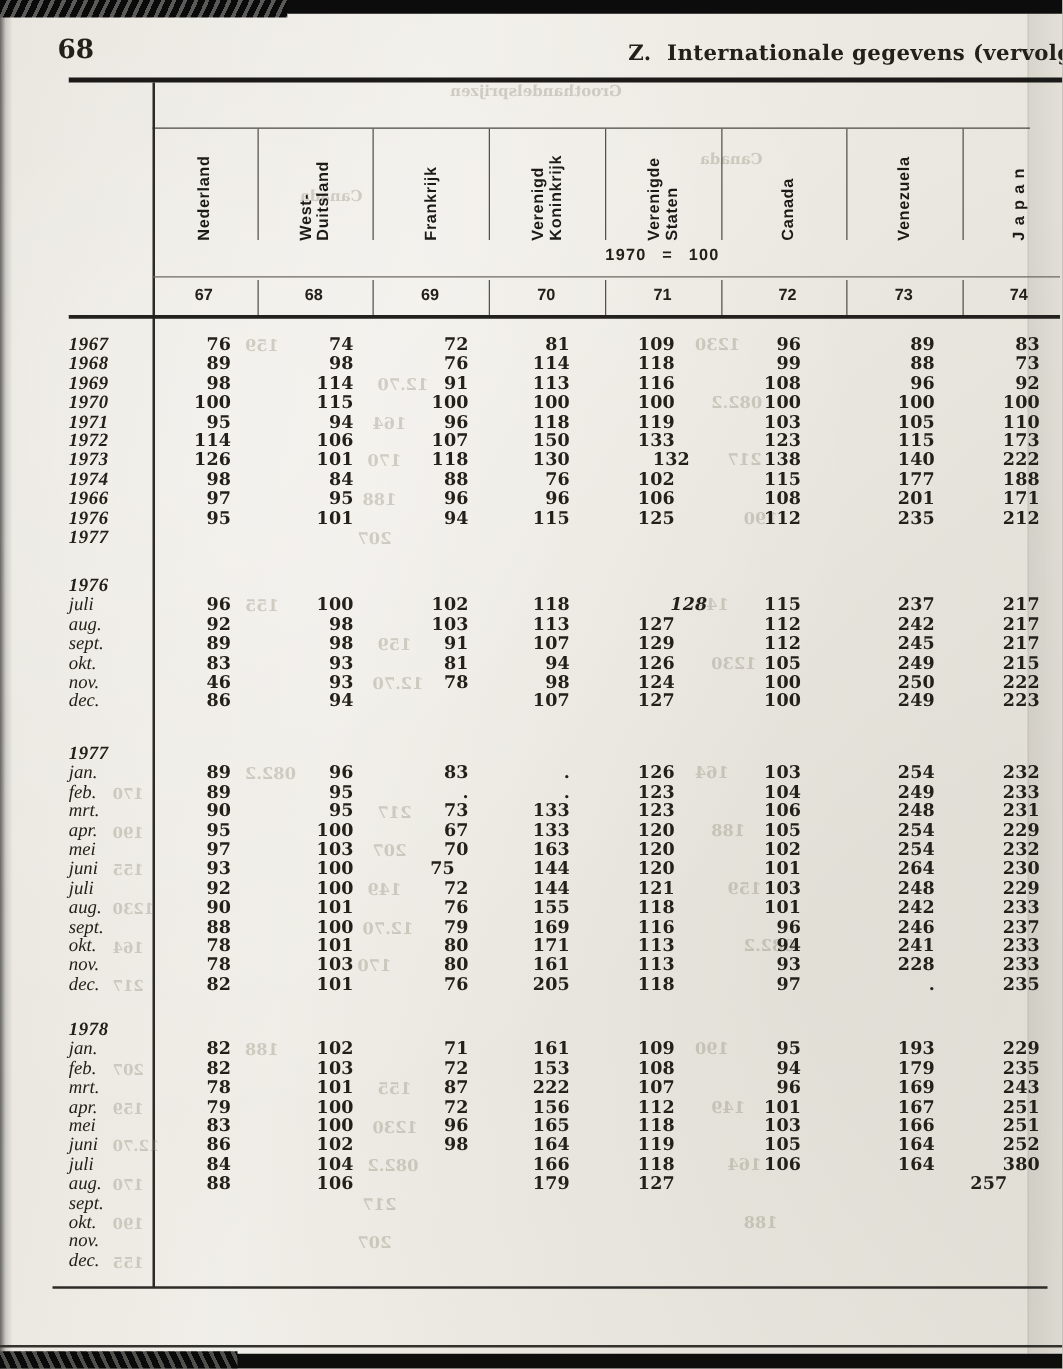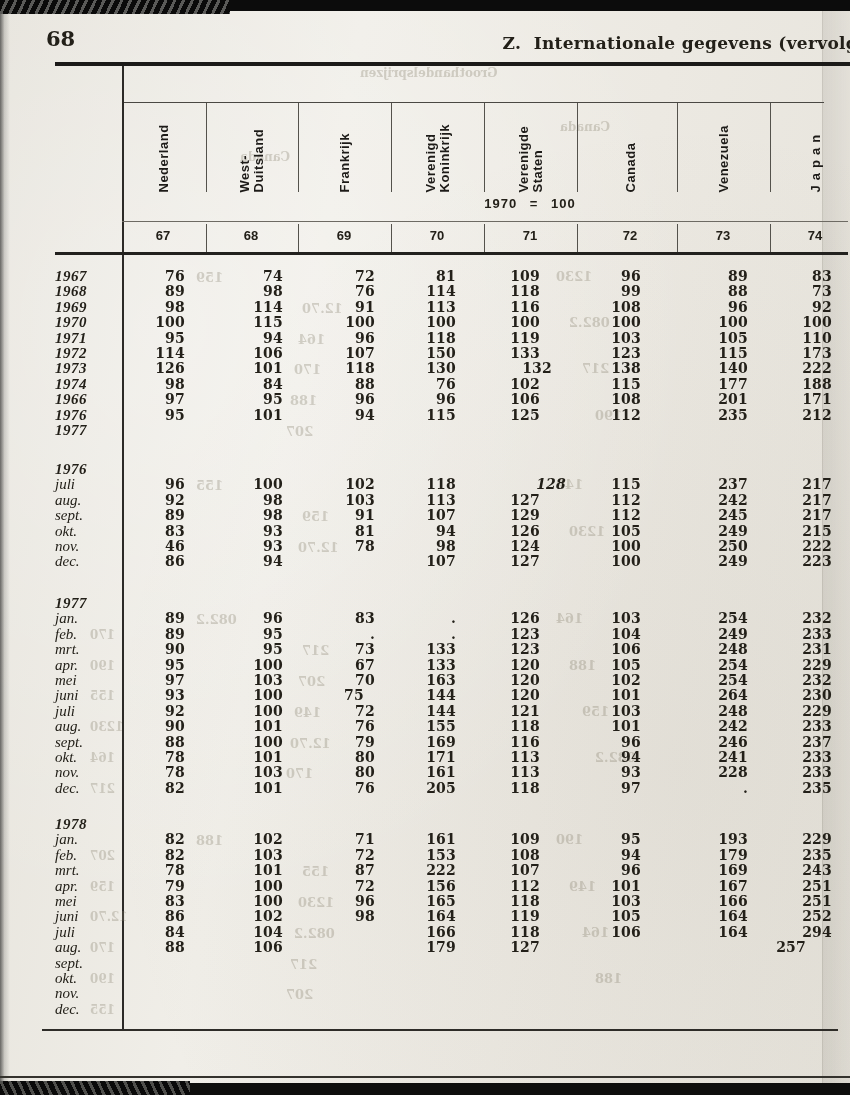--- a/index.html
+++ b/index.html
@@ -559,21 +559,21 @@
         <div class="cell" style="left: 770px;">252</div>
       </div>
       <div class="abs drow" style="top: 924.8px;">
         <div class="row-label lbl-month">juli</div>
         <div class="cell" style="left: 123px;">84</div>
         <div class="cell" style="left: 221px;">104</div>
         <div class="cell" style="left: 394px;">166</div>
         <div class="cell" style="left: 478px;">118</div>
         <div class="cell" style="left: 579px;">106</div>
         <div class="cell" style="left: 686px;">164</div>
-        <div class="cell" style="left: 770px;">294</div>
+        <div class="cell" style="left: 770px;">380</div>
       </div>
       <div class="abs drow" style="top: 940.2px;">
         <div class="row-label lbl-month">aug.</div>
         <div class="cell" style="left: 123px;">88</div>
         <div class="cell" style="left: 221px;">106</div>
         <div class="cell" style="left: 394px;">179</div>
         <div class="cell" style="left: 478px;">127</div>
         <div class="cell" style="left: 744px;">257</div>
       </div>
       <div class="abs drow" style="top: 955.6px;">

